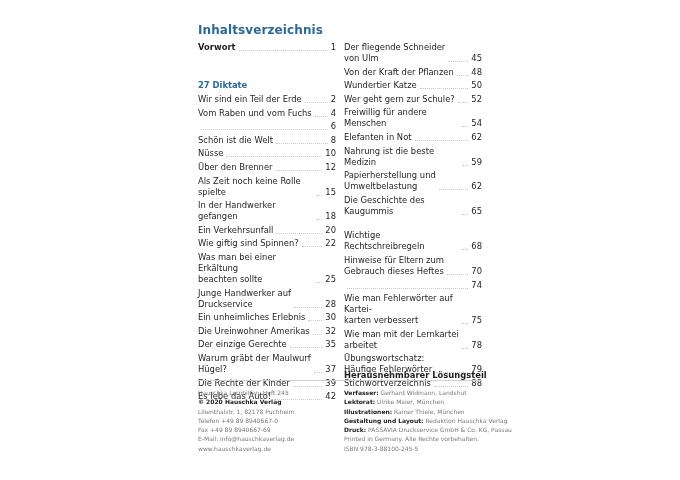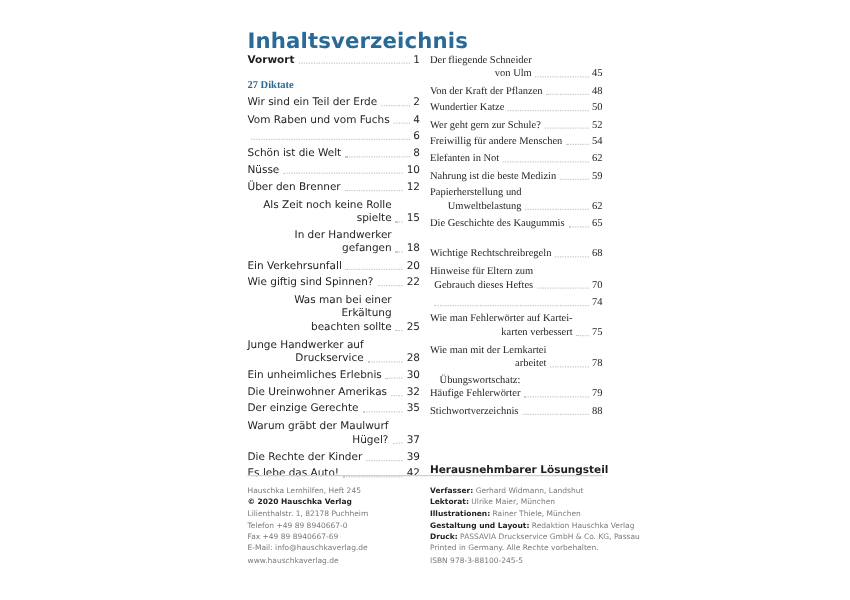--- a/index.html
+++ b/index.html
@@ -1,28 +1,28 @@
 <!DOCTYPE html>
 <html><head>
 <meta charset="utf-8">
 <style>
   html, body { margin: 0; padding: 0; background: #ffffff; }
   body { width: 680px; height: 480px; position: relative; overflow: hidden;
          font-family: "DejaVu Sans", "Liberation Sans", sans-serif; color: #1e1e1e; }
-  .title { position: absolute; left: 198px; top: 23px; font-size: 17px; font-weight: bold;
+  .title { position: absolute; left: 198px; top: 23px; font-size: 12px; font-weight: bold;
            color: #2a6a96; letter-spacing: 0.1px; white-space: nowrap; }
   .col { position: absolute; width: 138px; font-size: 8.4px; line-height: 11px; }
   .col-left { left: 198px; top: 42px; }
-  .col-right { left: 344px; top: 42px; font-family: Liberation Serif, serif; }
+  .col-right { left: 344px; top: 42px; }
   .entry { display: flex; align-items: flex-end; margin-bottom: 2.6px; }
-  .entry .t { flex: 0 1 auto; white-space: pre-line; text-align: right; }
+  .entry .t { flex: 0 1 auto; white-space: pre-line; }
   .entry .lead { flex: 1 1 auto; border-bottom: 1px dotted #c8c8c8; margin: 0 3px 2px 3px; min-width: 6px; }
   .entry .p { flex: 0 0 auto; text-align: right; }
   .entry.bold .t { font-weight: bold; }
-  .section-head { color: #2a6a96; font-weight: bold; margin-top: 9px; margin-bottom: 3px; font-family: Liberation Serif, serif; }
+  .section-head { color: #2a6a96; font-weight: bold; margin-top: 27px; margin-bottom: 3px; }
   .gap { height: 11px; }
   .solution { position: absolute; left: 344px; top: 346px; font-size: 8.4px; line-height: 11px; margin-top: 24px; }
   .solution .h { font-weight: bold; }
   .rule { position: absolute; left: 198px; top: 380px; width: 284px; height: 1px; background: #d0d0d0; }
   .imprint { position: absolute; top: 388px; font-size: 6px; line-height: 9.3px; color: #7a7a7a; white-space: nowrap; }
   .imprint-left { left: 198px; }
   .imprint-right { left: 344px; }
   .imprint .b { font-weight: bold; color: #222; }
 </style>
 </head>

